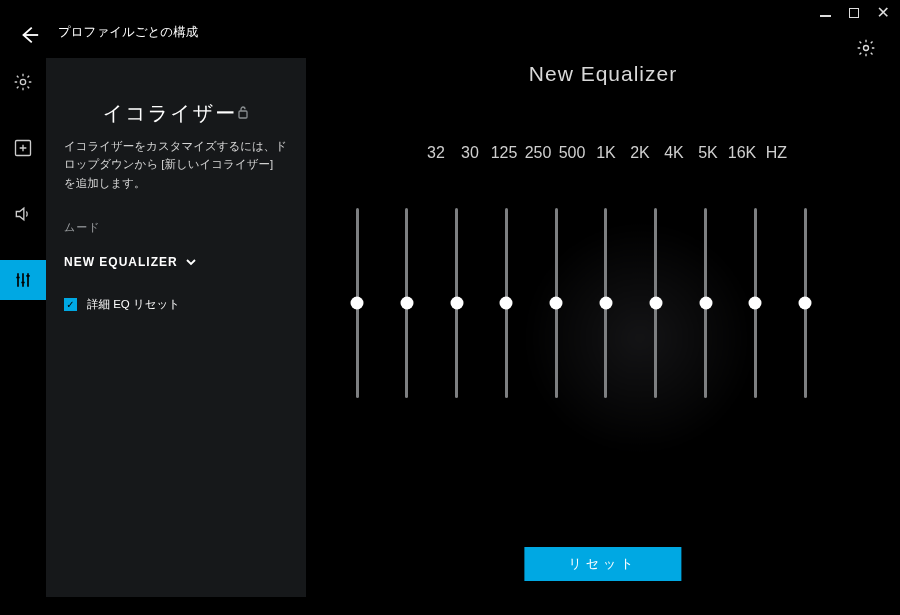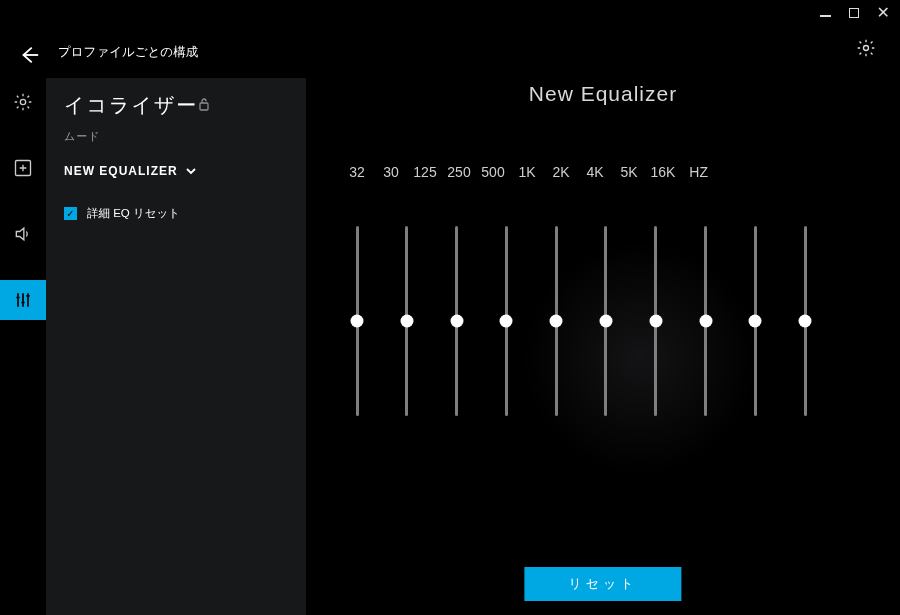--- a/index.html
+++ b/index.html
@@ -23,21 +23,21 @@
     color: #ddd;
   }
   .wc-min { width: 11px; height: 2px; background: #ddd; margin-top: 6px;}
   .wc-max { width: 10px; height: 10px; border: 1.5px solid #ddd; }
   .wc-close { font-size: 16px; line-height: 10px; }
 
   
   .header {
     display: flex;
     align-items: flex-start;
-    padding: 44px 20px 12px 18px;
+    padding: 24px 20px 12px 18px;
     gap: 18px;
   }
   .back-arrow svg { display: block; }
   .profile-block { display: flex; flex-direction: column; gap: 4px; font-size: 12.5px; }
   .profile-sub { color: #00a8e3; display: flex; align-items: center; gap: 6px; }
   .gear-icon { position: absolute; top: 38px; right: 24px; color: #ddd; cursor: pointer; }
 
   .main-area {
     display: flex;
     height: calc(100% - 76px);
@@ -59,22 +59,23 @@
   }
   .rail-item.active { background: #00a8e3; color: #000; }
 
   
   .panel {
     width: 260px;
     background: #16181a;
     padding: 14px 18px 18px 18px;
   }
   .panel-title-row {
-    display: flex; align-items: center; justify-content: flex-start;
+    display: flex; align-items: center; justify-content: center;
     margin-bottom: 10px;
+    margin-top: 28px;
   }
   .panel-title { font-size: 20px; letter-spacing: 2px; font-weight: 300; }
   .lock { color: #8a8e91; font-size: 12px; }
   .panel-desc { font-size: 11.5px; line-height: 1.6; color: #d6d6d6; margin-bottom: 28px; }
   .mode-label { font-size: 11px; color: #a0a3a6; margin-bottom: 20px; letter-spacing: 1px; }
   .mode-value { font-size: 12px; font-weight: bold; letter-spacing: 1px; display:flex; align-items:center; gap:8px; margin-bottom: 28px; cursor:pointer;}
   .check-row { display: flex; align-items:center; gap: 10px; font-size: 11.5px; }
   .checkbox { width: 13px; height: 13px; background:#00a8e3; display:flex; align-items:center; justify-content:center; font-size:10px; color:#000;}
 
   
@@ -95,23 +96,23 @@
     position: absolute;
     right: 140px; top: 160px;
     width: 240px; height: 240px;
     background: radial-gradient(circle, rgba(110,110,120,0.18) 0%, rgba(0,0,0,0) 68%);
     filter: blur(6px);
     pointer-events:none;
   }
 
   .freq-labels {
     display: flex;
-    justify-content: flex-start;
+    justify-content: center;
     padding: 0 4px;
-    font-size: 14px;
+    font-size: 16px;
     color: #cfcfcf;
     margin-bottom: 46px;
   }
   .freq-labels span { width: 34px; text-align:center; }
   .freq-labels .hz { width: 28px; text-align:right; }
 
   .sliders {
     display: flex;
     justify-content: space-between;
     padding: 0 4px 0 4px;
@@ -214,20 +215,21 @@
   <div class="panel">
     <div class="panel-title-row">
       <div class="panel-title">イコライザー</div>
       <div class="lock">
         <svg width="12" height="14" viewBox="0 0 12 14" fill="none" stroke="#8a8e91" stroke-width="1.3">
           <rect x="2" y="6" width="8" height="7" rx="1"></rect>
           <path d="M4 6V4.2C4 3 5 2 6 2s2 1 2 2.2"></path>
         </svg>
       </div>
     </div>
+    <div class="panel-desc">イコライザーをカスタマイズするには、ドロップダウンから [新しいイコライザー] を追加します。</div>
     <div class="mode-label">ムード</div>
     <div class="mode-value">
       <span>NEW EQUALIZER</span>
       <svg width="10" height="7" viewBox="0 0 10 7">
           <path d="M1 1 L5 5 L9 1" fill="none" stroke="#fff" stroke-width="1.8"></path>
         </svg>
     </div>
     <div class="check-row">
       <div class="checkbox">✓</div>
       <span>詳細 EQ リセット</span>

